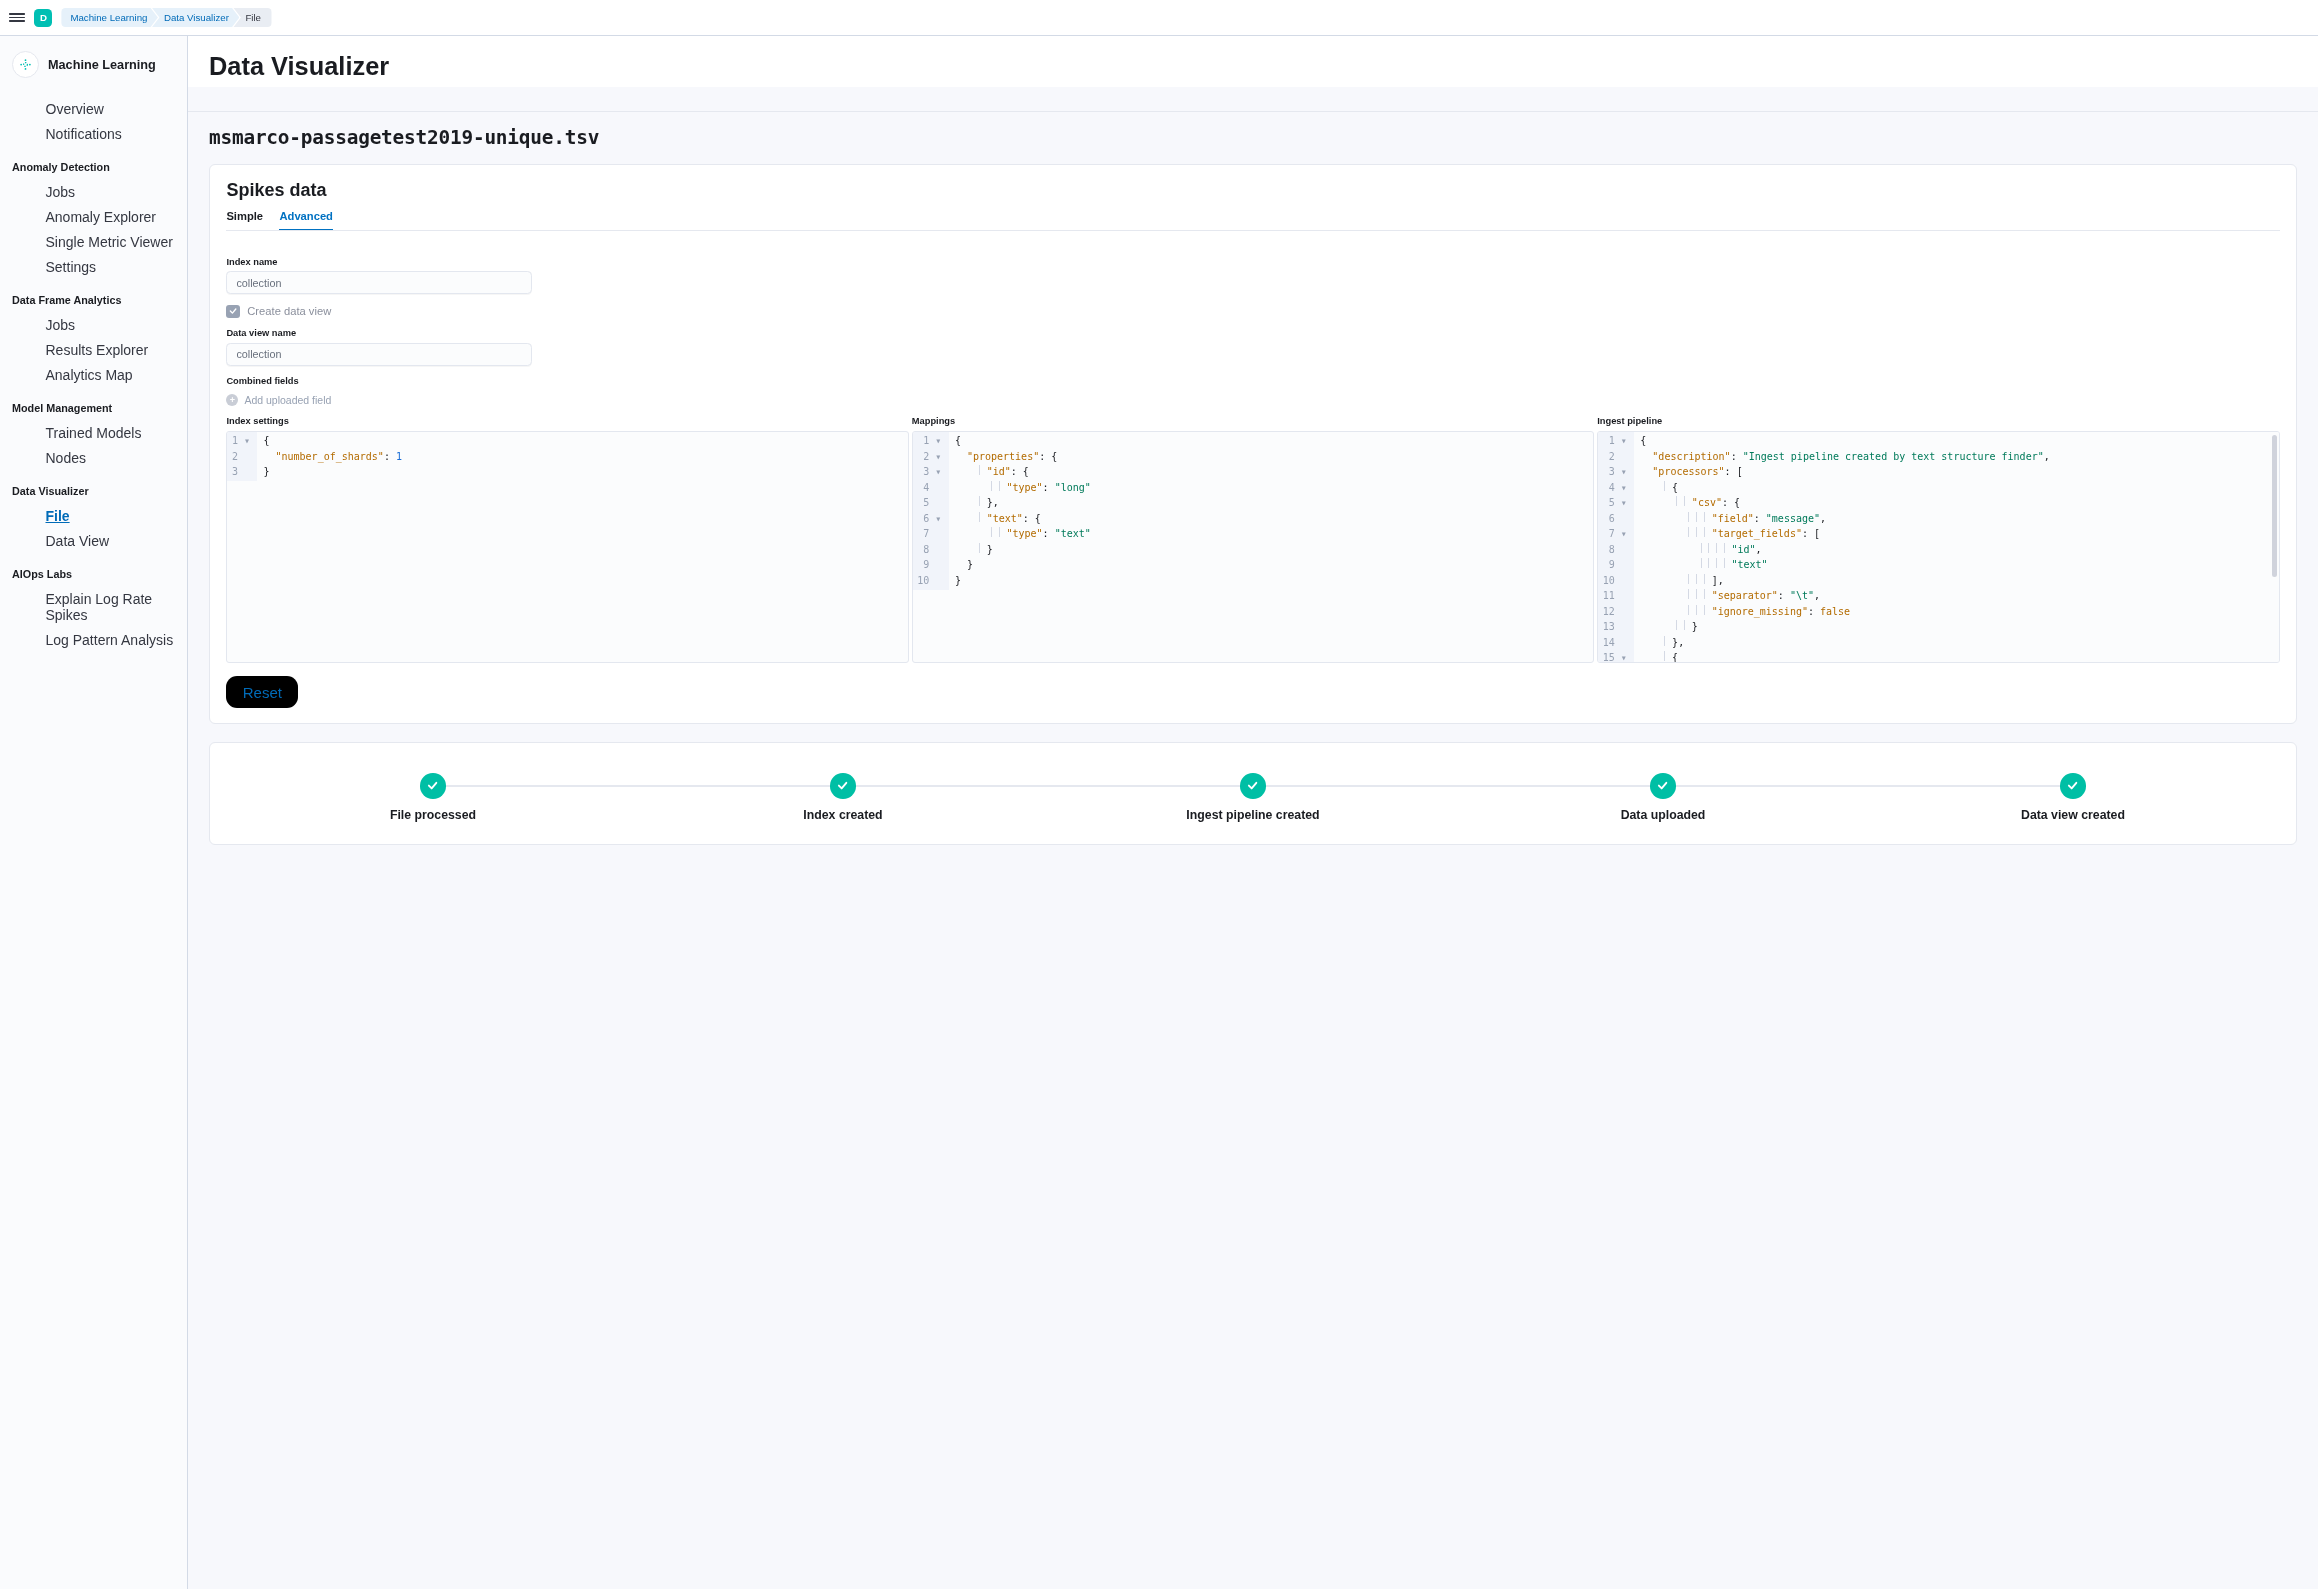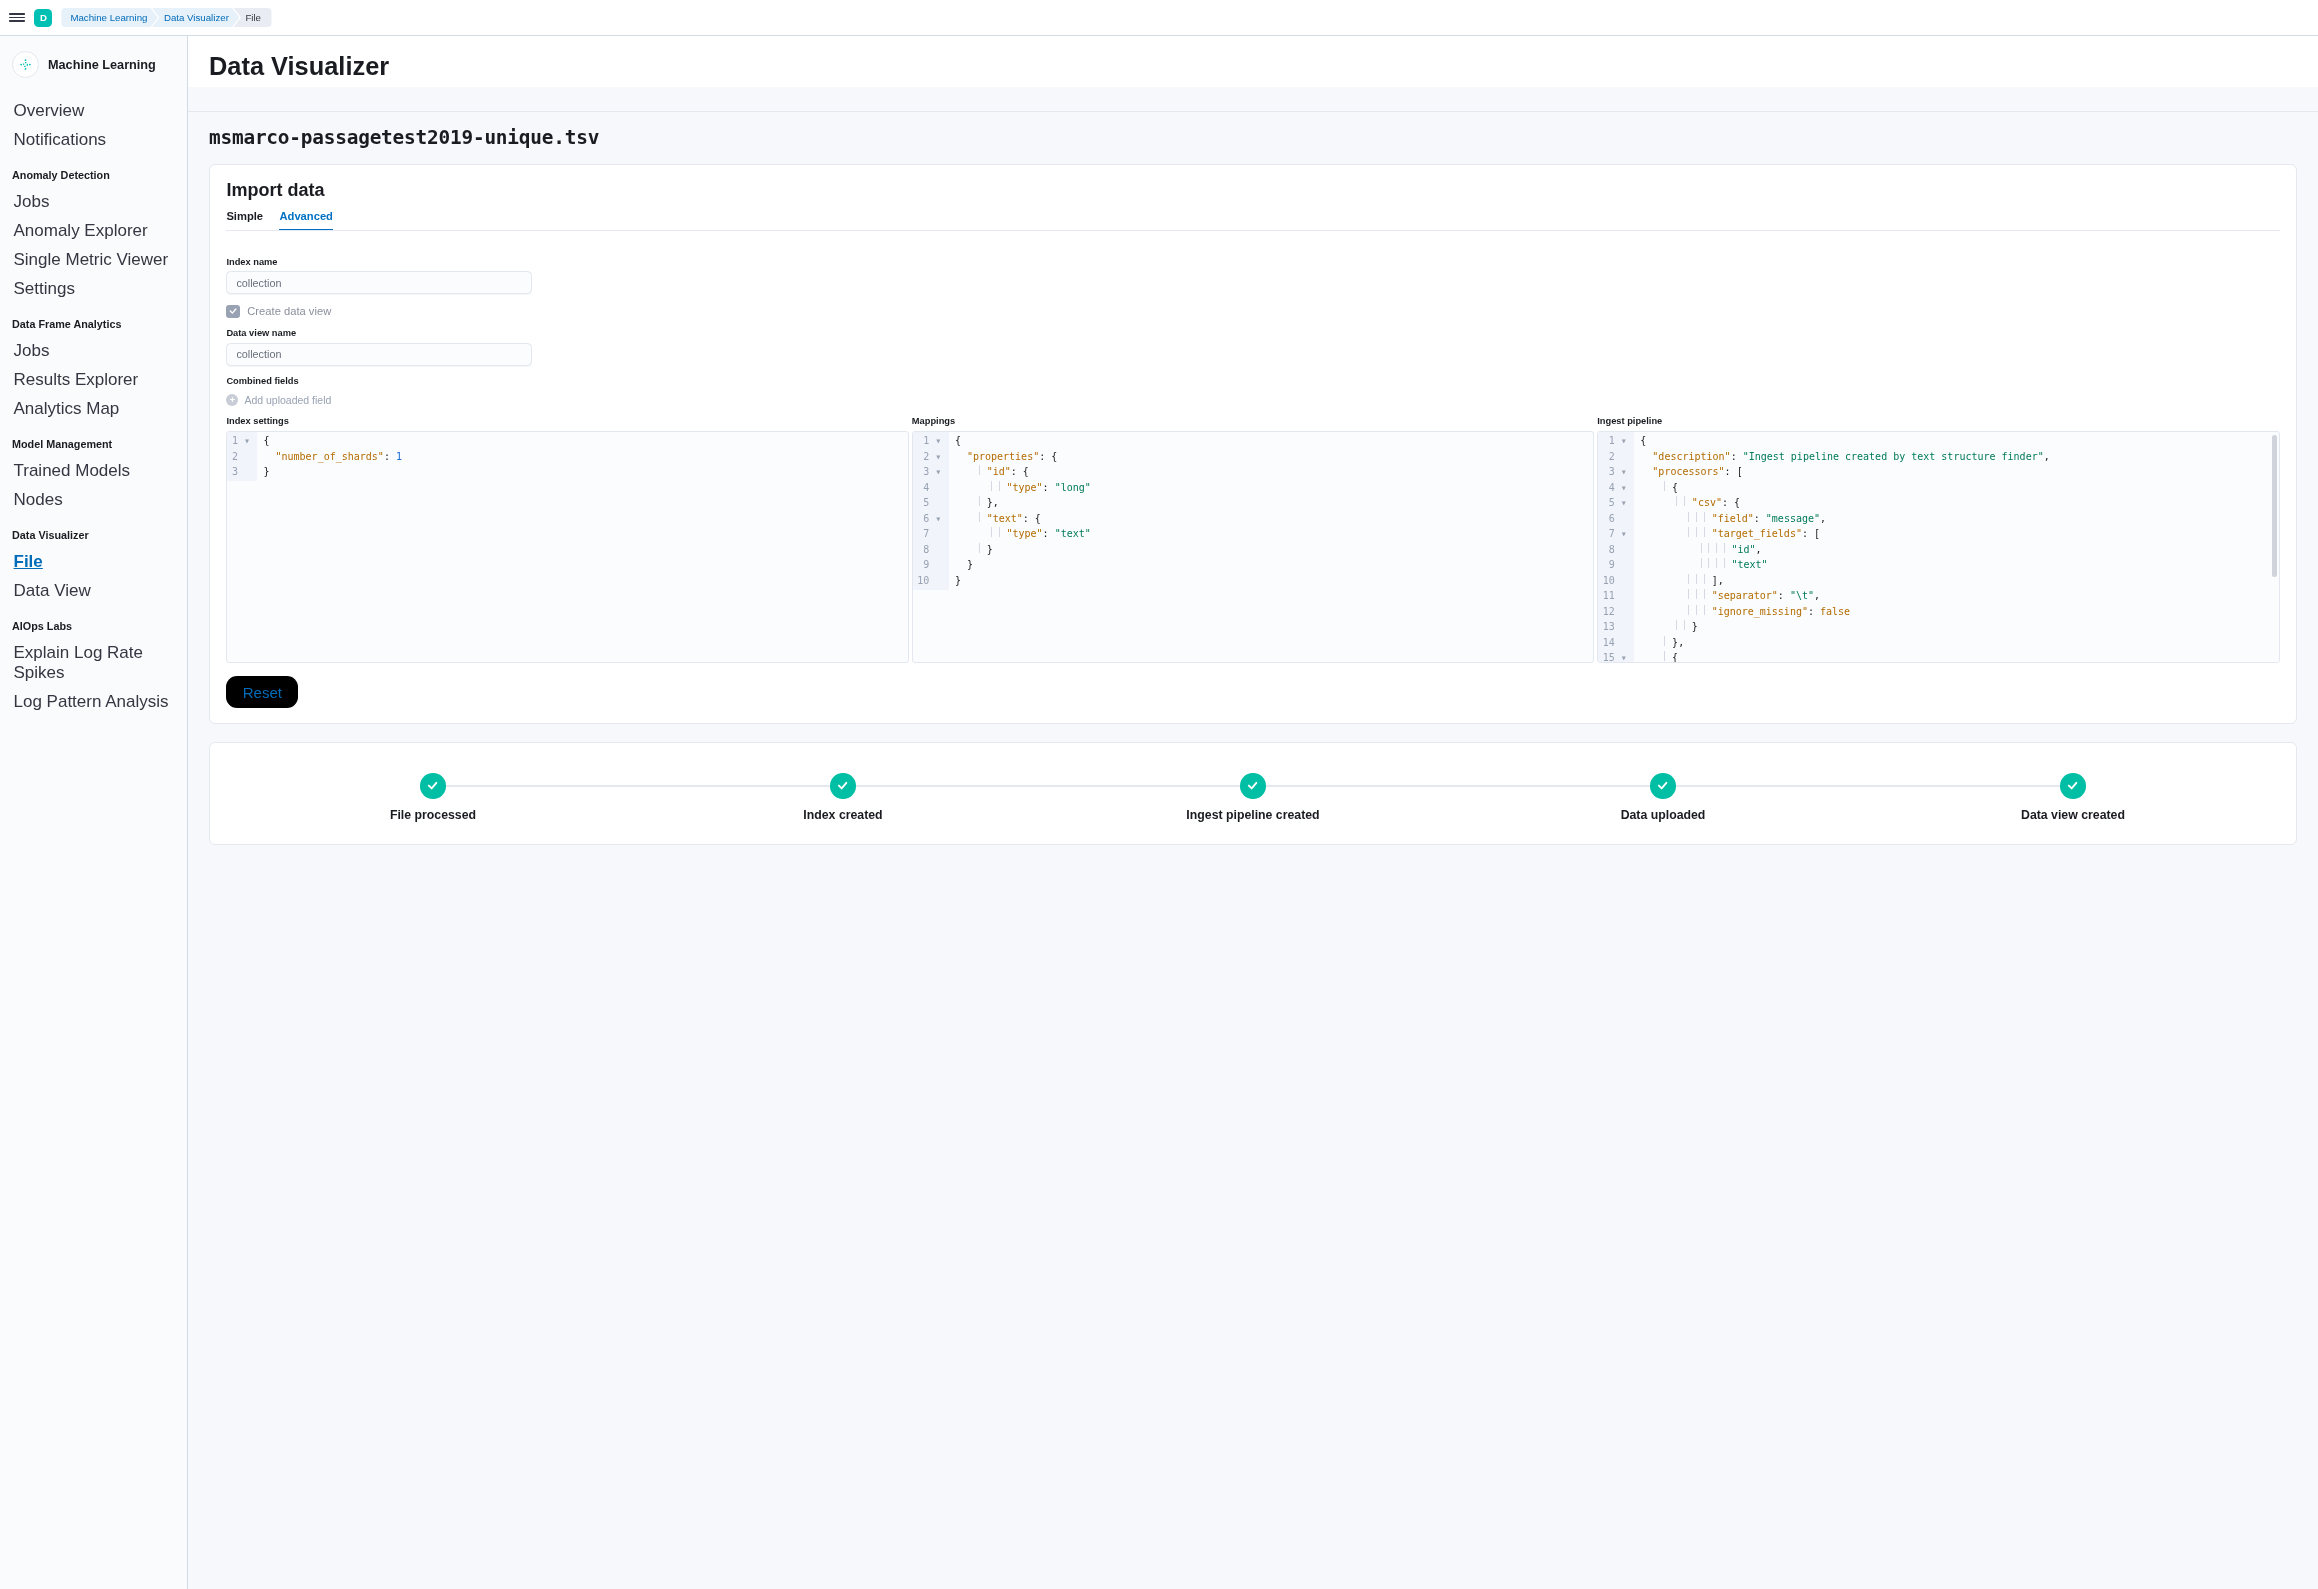--- a/index.html
+++ b/index.html
@@ -64,21 +64,21 @@
   width: 27px; height: 27px; border-radius: 50%;
   background: #fff; border: 0.7px solid #e5e8ef;
   display: flex; align-items: center; justify-content: center;
   color: #00bfb3;
 }
 .sidebar-title { font-weight: 700; font-size: 12.7px; }
 .side-section { margin-bottom: 15px; }
 .side-section-title { font-weight: 700; font-size: 10.8px; margin-bottom: 6px; color: #1a1c21; }
 .side-links { list-style: none; }
 .side-links li {
-  padding: 4.5px 1.5px; font-size: 17px; color: #343741; cursor: pointer;
+  padding: 4.5px 1.5px; font-size: 14px; color: #343741; cursor: pointer; margin-left: 32px;
 }
 .side-links li.active { color: #006bb8; font-weight: 600; text-decoration: underline; }
 
 
 .content { flex: 1; overflow-y: auto; background: #f7f8fc; }
 .page-header { background: #fff; padding: 16.4px 21px 6px 21px; }
 .page-title { font-size: 25.4px; font-weight: 700; }
 .page-subheader {
   border-top: 0.7px solid #e5e8ef; margin-top: 24px;
   padding: 13.4px 21px 9px 21px;
@@ -256,21 +256,21 @@
 
   <main class="content">
     <div class="page-header">
       <h1 class="page-title">Data Visualizer</h1>
     </div>
     <div class="page-subheader">
       <div class="file-title">msmarco-passagetest2019-unique.tsv</div>
     </div>
 
     <section class="panel">
-      <h2>Import data</h2>
+      <h2>Spikes data</h2>
 
       <div class="tabs">
         <div class="tab">Simple</div>
         <div class="tab selected">Advanced</div>
       </div>
 
       <div class="form-row">
         <label class="form-label">Index name</label>
         <input class="text-input" value="collection" style="">
       </div>

